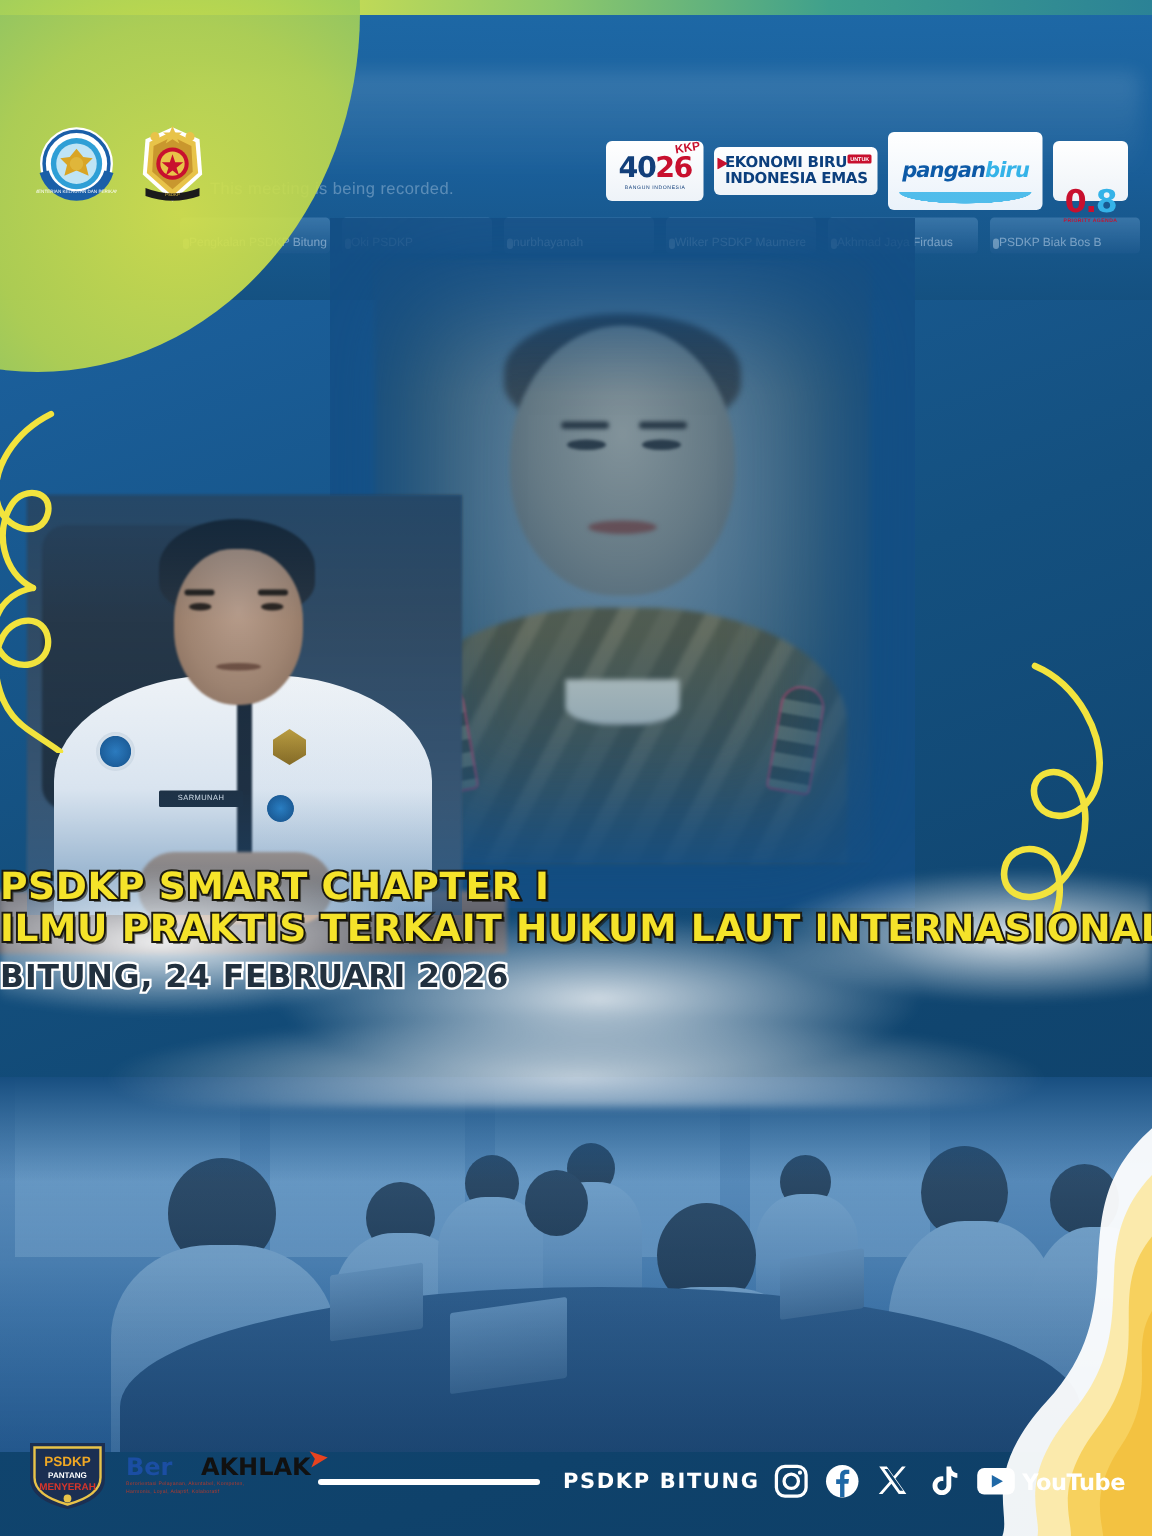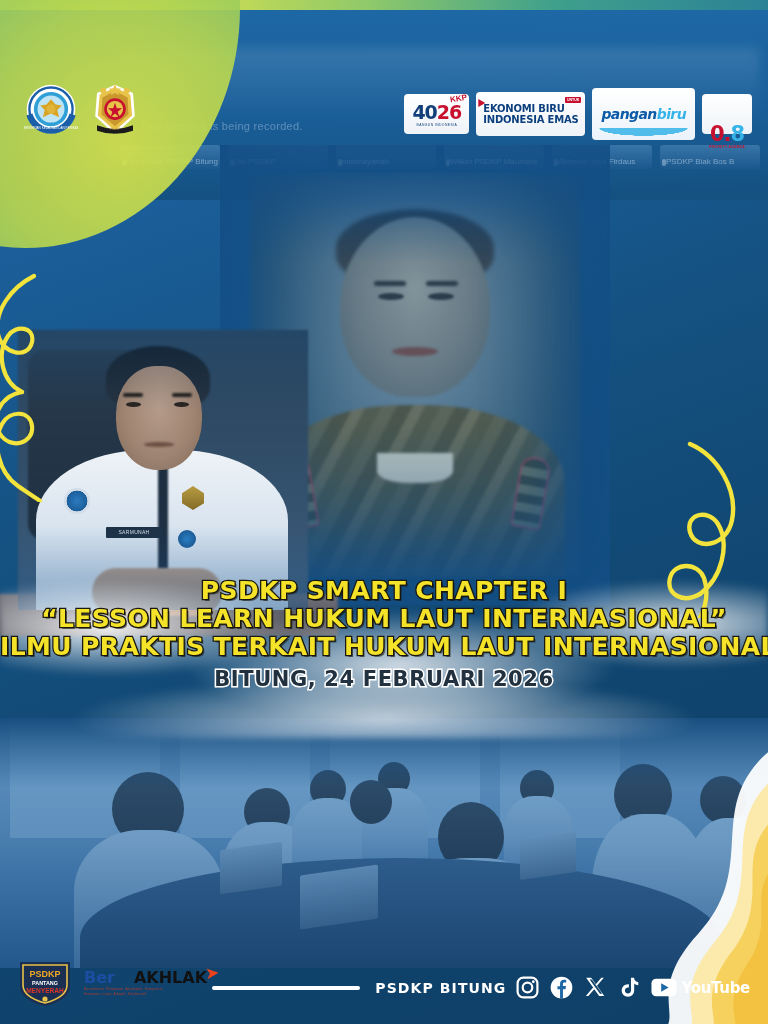--- a/index.html
+++ b/index.html
@@ -188,21 +188,21 @@
   .kkp2026 { height:40px; padding:3px 8px 2px; border-radius:4px;
     background:linear-gradient(180deg,#ffffff,#eef3f8); position:relative;
     display:flex; flex-direction:column; align-items:center; justify-content:center; }
   .kkp2026 .num { font-size:19px; font-weight:bold; color:#123f7a; line-height:1;
     letter-spacing:-1px; font-family:"DejaVu Sans", sans-serif; }
   .kkp2026 .num b { color:#c8102e; }
   .kkp2026 .kkp { position:absolute; right:2px; top:0px; font-size:8px; font-weight:bold;
     color:#c8102e; transform:rotate(-9deg); }
   .kkp2026 .sub { font-size:3.4px; color:#123f7a; letter-spacing:.4px; margin-top:1px; }
 
-  .ebie { height:44px; padding:4px 7px; border-radius:4px;
+  .ebie { height:32px; padding:4px 7px; border-radius:4px;
     background:linear-gradient(180deg,#ffffff,#eef3f8);
     display:flex; flex-direction:column; justify-content:center; position:relative; }
   .ebie .l1, .ebie .l2 { font-size:10px; font-weight:bold; color:#0c3f7d; line-height:11px;
     letter-spacing:-.2px; font-family:"DejaVu Sans", sans-serif; }
   .ebie .tag { position:absolute; right:4px; top:5px; font-size:3.6px; font-weight:bold;
     color:#fff; background:#c8102e; padding:1px 2px; border-radius:1px; }
   .ebie .fin { position:absolute; left:2px; top:7px; width:7px; height:8px;
     background:#c8102e; clip-path:polygon(0 0,100% 50%,0 100%); }
 
   .pangan { height:52px; padding:4px 9px; border-radius:4px;
@@ -216,21 +216,21 @@
 
   .nol8 { height:40px; padding:3px 7px; border-radius:4px;
     background:linear-gradient(180deg,#ffffff,#eef3f8);
     display:flex; flex-direction:column; align-items:center; justify-content:center; }
   .nol8 .d { font-size:21px; font-weight:bold; line-height:1; letter-spacing:-1px;
     font-family:"DejaVu Sans", sans-serif; color:#c8102e;margin-top:45px; }
   .nol8 .d i { color:#35b3e8; font-style:normal; }
   .nol8 .s { font-size:3.4px; font-weight:bold; color:#c8102e; letter-spacing:.3px; }
 
   
-  .title-wrap { position:absolute; left:0; right:0; top:578px; text-align:center; }
+  .title-wrap { position:absolute; left:0; right:0; top:578px; }
   .t-line { font-family:"DejaVu Sans", sans-serif; font-weight:bold; color:#f5e32a;
     letter-spacing:.4px; line-height:1.04; white-space:nowrap;
     -webkit-text-stroke:2.6px #1b1a12; paint-order:stroke fill;
     text-shadow: 2px 2px 0 rgba(20,18,8,.55); }
   .t1 { font-size:25px; }
   .t2 { font-size:25px; margin-top:2px; }
   .t3 { font-size:25px; margin-top:2px; }
   .t4 { font-size:25px; margin-top:2px; }
   .t-date { font-family:"DejaVu Sans", sans-serif; font-weight:bold; font-size:21px;
     color:#22313f; margin-top:7px; letter-spacing:.6px;
@@ -459,21 +459,20 @@
     </div>
 
     <div class="nol8">
       <div class="d"><span>0.</span><i>8</i></div>
       <div class="s">PRIORITY AGENDA</div>
     </div>
   </div>
 
   <div class="title-wrap">
     <div class="t-line t1">PSDKP SMART CHAPTER I</div>
-    <div class="t-line t2">“LESSON LEARN HUKUM LAUT INTERNASIONAL”</div>
     <div class="t-line t3">ILMU PRAKTIS TERKAIT HUKUM LAUT INTERNASIONAL</div>
     <div class="t-date">BITUNG, 24 FEBRUARI 2026</div>
   </div>
 
   <div class="bottombar">
     <div class="bb-logos">
       <svg class="psdkp-shield" viewBox="0 0 58 50">
         <path d="M4,4 L54,4 L54,28 Q54,42 29,48 Q4,42 4,28 Z" fill="#1b2f52"></path>
         <path d="M7,7 L51,7 L51,27 Q51,39 29,45 Q7,39 7,27 Z" fill="none" stroke="#e8c349" stroke-width="1.6"></path>
         <text x="29" y="19" font-size="9" font-weight="bold" fill="#f0a824" text-anchor="middle" font-family="Liberation Sans, sans-serif">PSDKP</text>

